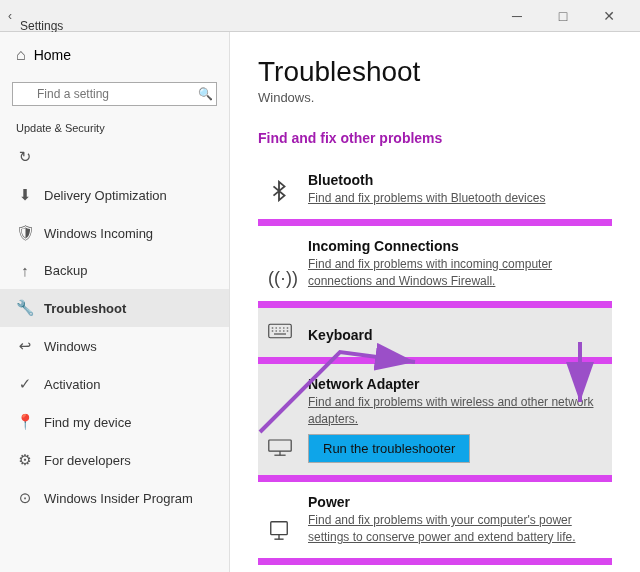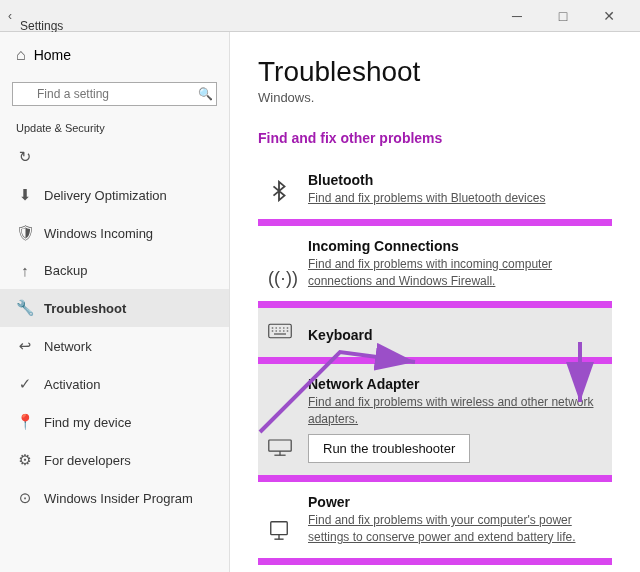--- a/index.html
+++ b/index.html
@@ -152,21 +152,21 @@
       border-bottom: 7px solid #d946ef;
     }
     .problem-item.highlighted { background: #e8e8e8; }
     .problem-icon { font-size: 20px; color: #444; width: 26px; flex-shrink: 0; margin-top: 2px; }
     .problem-text-block { flex: 1; }
     .problem-name { font-size: 14px; font-weight: 600; color: #111; margin-bottom: 2px; }
     .problem-desc { font-size: 12px; color: #555; line-height: 1.4; text-decoration: underline; }
 
     .troubleshoot-btn {
       display: inline-block;
-      background: #ffffff;
+      background: #0ea5e9;
       border: 1px solid #aaa;
       padding: 6px 14px;
       font-size: 13px;
       color: #111;
       cursor: pointer;
       margin-top: 6px;
       white-space: nowrap;
     }
   </style>
 </head>
@@ -209,21 +209,21 @@
     <div class="sidebar-item">
       <span class="sidebar-item-icon">↑</span>
       <span>Backup</span>
     </div>
     <div class="sidebar-item active">
       <span class="sidebar-item-icon">🔧</span>
       <span>Troubleshoot</span>
     </div>
     <div class="sidebar-item">
       <span class="sidebar-item-icon">↩</span>
-      <span>Network</span>
+      <span>Windows</span>
     </div>
     <div class="sidebar-item">
       <span class="sidebar-item-icon">✓</span>
       <span>Activation</span>
     </div>
     <div class="sidebar-item">
       <span class="sidebar-item-icon">📍</span>
       <span>Find my device</span>
     </div>
     <div class="sidebar-item">

